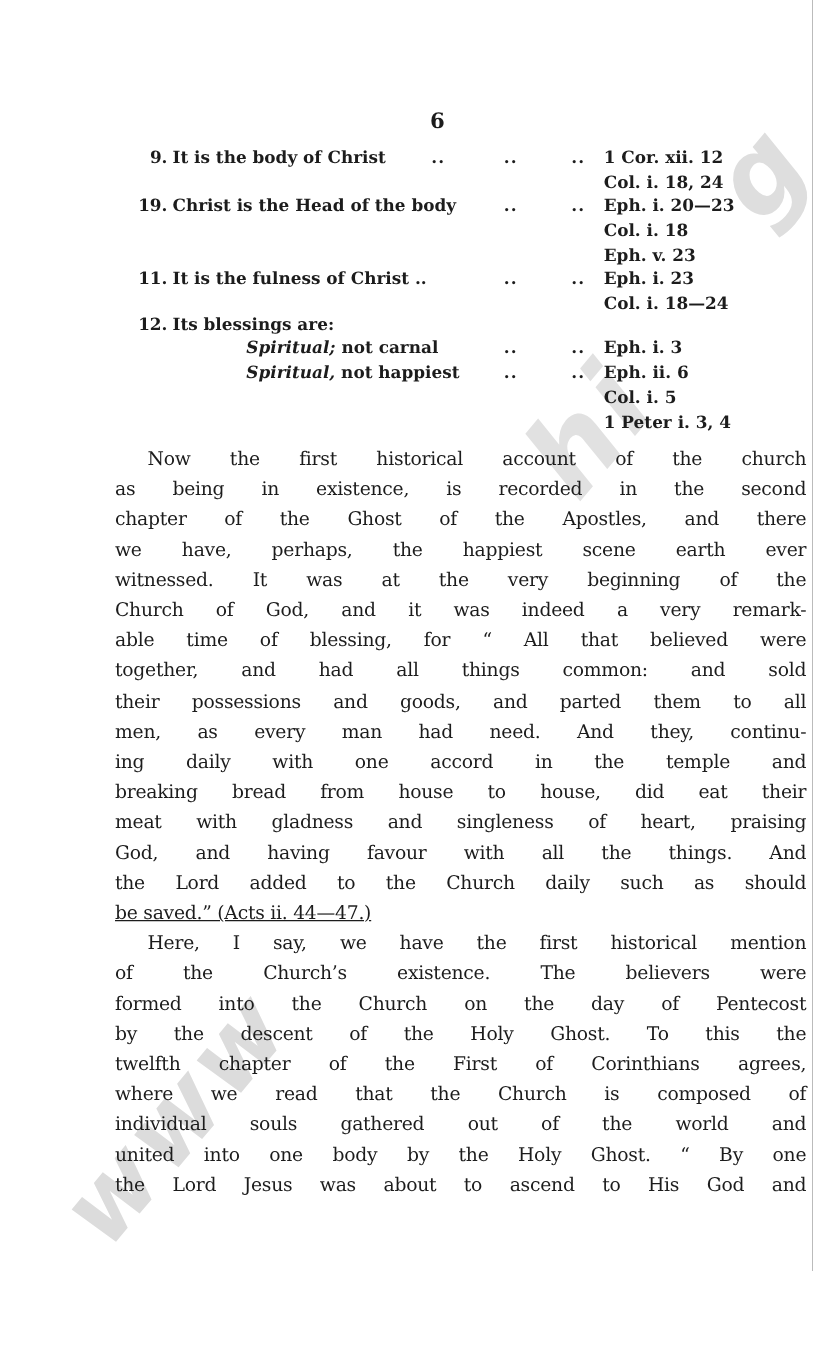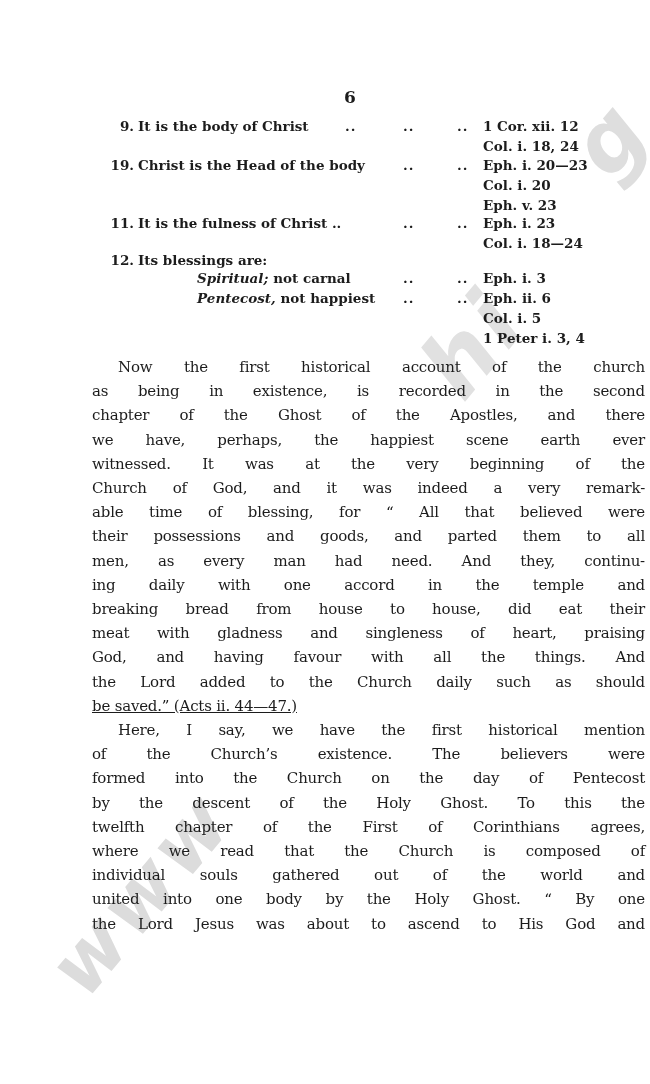--- a/index.html
+++ b/index.html
@@ -83,21 +83,21 @@
 
     <div class="row" style="top:157px">
       <span class="num">19.</span>
       <span class="label">Christ is the Head of the body</span>
       <span class="d2">..</span>
       <span class="d3">..</span>
       <span class="ref">Eph. i. 20—23</span>
     </div>
 
     <div class="row" style="top:177px">
-      <span class="ref">Col. i. 20</span>
+      <span class="ref">Col. i. 18</span>
     </div>
 
     <div class="row" style="top:197px">
       <span class="ref">Eph. v. 23</span>
     </div>
 
     <div class="row" style="top:215px">
       <span class="num">11.</span>
       <span class="label">It is the fulness of Christ ..</span>
       <span class="d2">..</span>
@@ -115,21 +115,21 @@
     </div>
 
     <div class="row" style="top:270px">
       <span class="sub"><i>Spiritual;</i><span style="position:static"> not carnal</span></span>
       <span class="d2">..</span>
       <span class="d3">..</span>
       <span class="ref">Eph. i. 3</span>
     </div>
 
     <div class="row" style="top:290px">
-      <span class="sub"><i>Pentecost,</i><span style="position:static"> not happiest</span></span>
+      <span class="sub"><i>Spiritual,</i><span style="position:static"> not happiest</span></span>
       <span class="d2">..</span>
       <span class="d3">..</span>
       <span class="ref">Eph. ii. 6</span>
     </div>
 
     <div class="row" style="top:310px">
       <span class="ref">Col. i. 5</span>
     </div>
 
     <div class="row" style="top:330px">
@@ -139,20 +139,21 @@
   </div>
 
   <div class="bodytext">
     <div class="bl first">Now the first historical account of the church</div>
     <div class="bl">as being in existence, is recorded in the second</div>
     <div class="bl">chapter of the Ghost of the Apostles, and there</div>
     <div class="bl">we have, perhaps, the happiest scene earth ever</div>
     <div class="bl">witnessed.  It was at the very beginning of the</div>
     <div class="bl">Church of God, and it was indeed a very remark-</div>
     <div class="bl">able time of blessing, for “ All that believed were</div>
+    <div class="bl">together, and had all things common: and sold</div>
     <div class="bl">their possessions and goods, and parted them to all</div>
     <div class="bl">men, as every man had need.  And they, continu-</div>
     <div class="bl">ing daily with one accord in the temple and</div>
     <div class="bl">breaking bread from house to house, did eat their</div>
     <div class="bl">meat with gladness and singleness of heart, praising</div>
     <div class="bl">God, and having favour with all the things.  And</div>
     <div class="bl">the Lord added to the Church daily such as should</div>
     <div class="bl noj">be saved.” (Acts ii. 44—47.)</div>
     <div class="bl first">Here, I say, we have the first historical mention</div>
     <div class="bl">of the Church’s existence.  The believers were</div>

